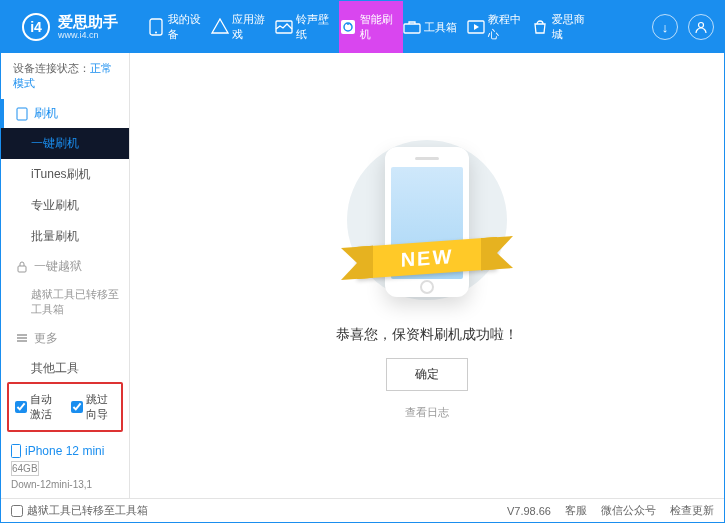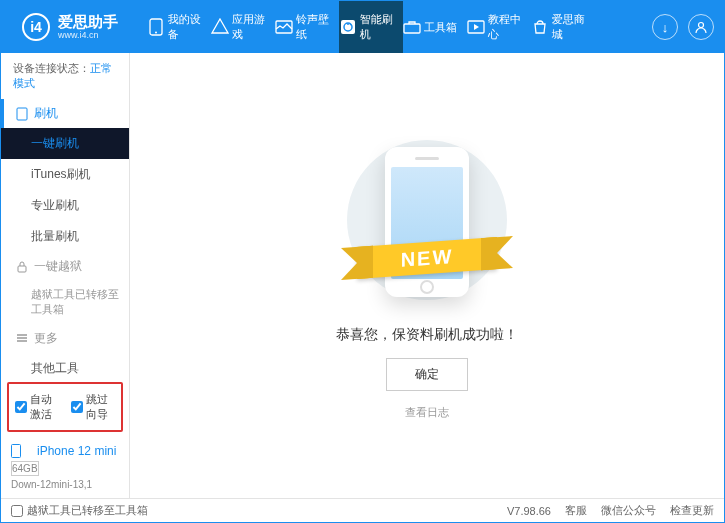--- a/index.html
+++ b/index.html
@@ -5,41 +5,41 @@
 *{margin:0;padding:0;box-sizing:border-box;font-family:"Microsoft YaHei",Arial,sans-serif}
 body{background:#fff}
 .wrap{width:725px;height:523px;border:1px solid #1a8eef;position:relative;overflow:hidden}
 .hdr{height:52px;background:#1a8eef;display:flex;align-items:center;color:#fff;position:relative}
 .logo{display:flex;align-items:flex-start;padding:0 21px;gap:8px}
 .logo-icon{width:28px;height:28px;border:2px solid #fff;border-radius:50%;display:flex;align-items:center;justify-content:center;font-size:14px;font-weight:bold}
 .logo-txt{font-size:15px;font-weight:bold}
 .logo-sub{font-size:9px;opacity:.85;display:block;margin-top:-2px}
 .nav{display:flex;height:100%;margin-left:8px}
 .nav-item{width:64px;display:flex;align-items:center;justify-content:flex-start;cursor:pointer;font-size:11px;gap:3px}
-.nav-item.active{background:#0c4a6e}
+.nav-item.active{background:#d946ef}
 .nav-icon{width:18px;height:18px;display:flex;align-items:center;justify-content:center}
 .hdr-right{position:absolute;right:10px;top:50%;transform:translateY(-50%);display:flex;gap:10px;align-items:center}
 .hdr-circle{width:26px;height:26px;border:1.5px solid rgba(255,255,255,.7);border-radius:50%;display:flex;align-items:center;justify-content:center;color:#fff;font-size:13px;cursor:pointer}
 .win-ctrl{position:absolute;right:6px;top:2px;display:flex;gap:8px;font-size:10px;color:#fff}
 .win-ctrl span{cursor:pointer;width:14px;text-align:center}
 .body{display:flex;height:calc(100% - 52px - 24px)}
 .side{width:129px;border-right:1px solid #e3e3e3;font-size:12px;color:#333;display:flex;flex-direction:column}
 .status{padding:8px 12px;font-size:11px;color:#666}
 .status b{color:#1a8eef;font-weight:normal}
 .menu{flex:1;overflow:auto}
 .menu-head{display:flex;align-items:center;gap:6px;padding:6px 12px;color:#1a8eef;font-size:12px;border-left:3px solid #1a8eef}
 .menu-head.gray{color:#999;border-left-color:transparent}
 .menu-sub{padding:7px 10px 7px 30px;font-size:12px;color:#555;cursor:pointer}
 .menu-sub.sel{background:#0f172a;color:#1a8eef}
 .menu-notice{padding:6px 10px 6px 30px;font-size:11px;color:#999;line-height:1.4}
 .chk-row{border:2px solid #d33;border-radius:2px;margin:4px 6px;padding:8px 6px;display:flex;gap:12px;font-size:11px;color:#444}
 .chk{display:flex;align-items:center;gap:3px}
 .chk input{accent-color:#1a8eef;width:12px;height:12px}
 .dev{padding:8px 10px;font-size:11px}
-.dev-name{color:#1a8eef;font-size:12px;display:flex;align-items:center;gap:16px}
+.dev-name{color:#1a8eef;font-size:12px;display:flex;align-items:center;gap:4px}
 .badge{display:inline-block;border:1px solid #ccc;border-radius:0;padding:1px 0;font-size:10px;color:#888;margin-top:3px}
 .dev-model{color:#888;font-size:10px;margin-top:3px}
 .main{flex:1;display:flex;flex-direction:column;align-items:center;justify-content:center;gap:14px}
 .illus{width:160px;height:180px;position:relative;display:flex;align-items:center;justify-content:center}
 .circle-bg{width:160px;height:160px;border-radius:50%;background:#eaf0f3;position:absolute;top:8px}
 .phone{width:84px;height:150px;background:#fff;border-radius:12px;position:relative;z-index:2;box-shadow:0 8px 20px rgba(0,0,0,.15)}
 .phone-top{width:24px;height:3px;background:#ddd;border-radius:2px;position:absolute;top:10px;left:50%;transform:translateX(-50%)}
 .phone-screen{position:absolute;top:20px;left:6px;right:6px;bottom:18px;background:linear-gradient(180deg,#cfe8fb,#a8d6f6);border-radius:2px}
 .phone-btn{width:14px;height:14px;border:2px solid #ddd;border-radius:50%;position:absolute;bottom:3px;left:50%;transform:translateX(-50%)}
 .ribbon{position:absolute;z-index:3;bottom:38px;width:140px;height:32px;background:#ffc928;transform:skewY(-4deg);display:flex;align-items:center;justify-content:center;font-weight:800;font-size:20px;color:#fff;letter-spacing:2px;box-shadow:0 2px 4px rgba(0,0,0,.2)}

